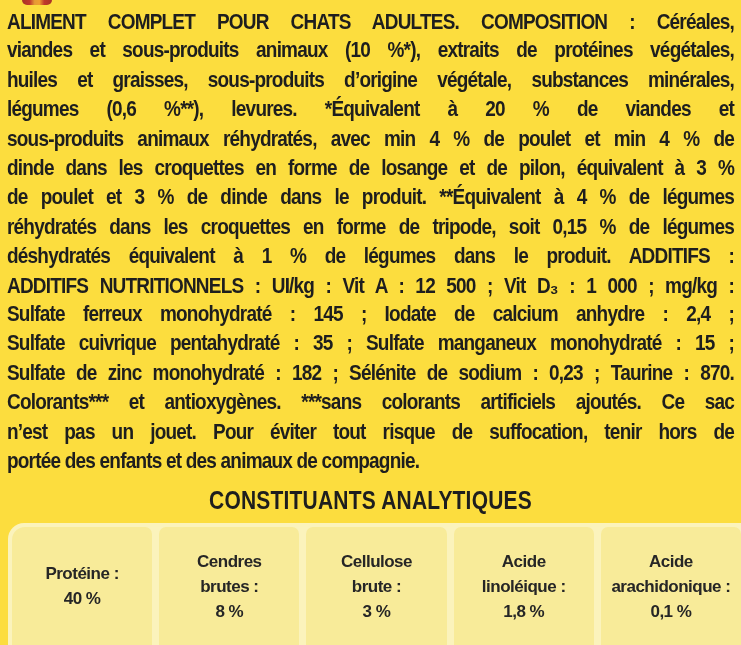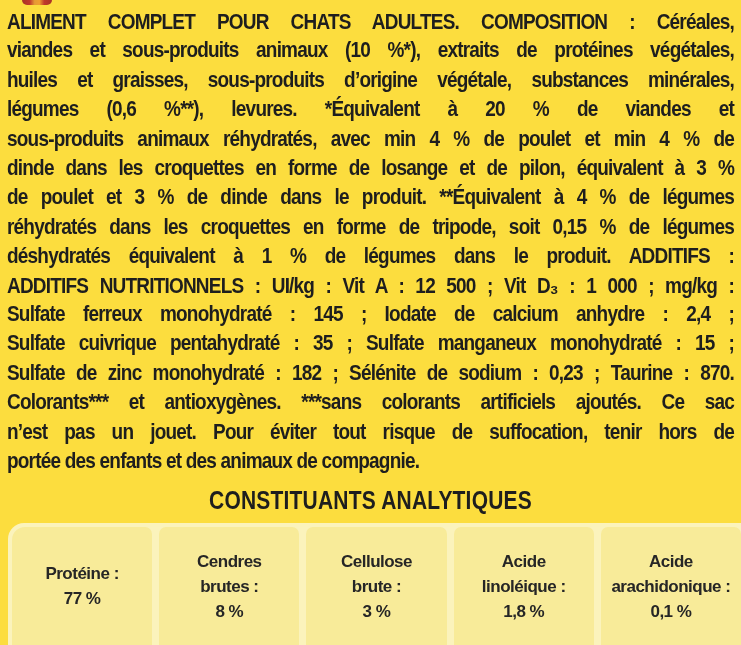--- a/index.html
+++ b/index.html
@@ -114,21 +114,21 @@
   <div class="comp-line">Sulfate de zinc monohydraté : 182 ; Sélénite de sodium : 0,23 ; Taurine : 870.</div>
   <div class="comp-line">Colorants*** et antioxygènes. ***sans colorants artificiels ajoutés. Ce sac</div>
   <div class="comp-line">n’est pas un jouet. Pour éviter tout risque de suffocation, tenir hors de</div>
   <div class="comp-line last">portée des enfants et des animaux de compagnie.</div>
 
   <div class="analytical-heading">CONSTITUANTS ANALYTIQUES</div>
 </div>
 
 <div class="analytical-table">
   <div class="analytical-cell">Protéine :
-77 %</div>
+40 %</div>
   <div class="analytical-cell">Cendres
 brutes :
 8 %</div>
   <div class="analytical-cell">Cellulose
 brute :
 3 %</div>
   <div class="analytical-cell">Acide
 linoléique :
 1,8 %</div>
   <div class="analytical-cell">Acide

